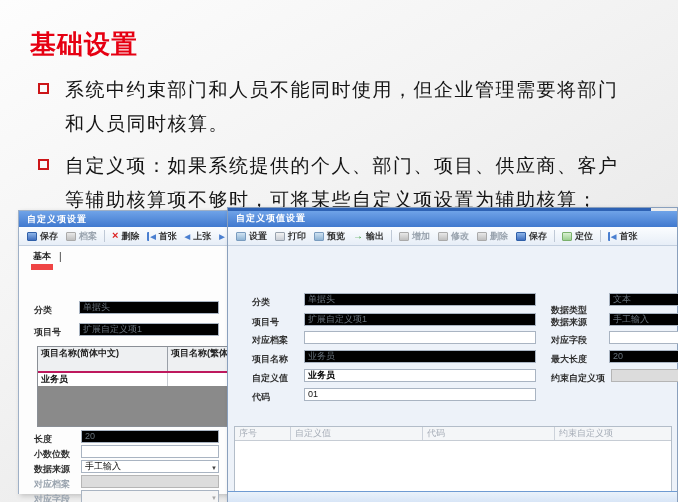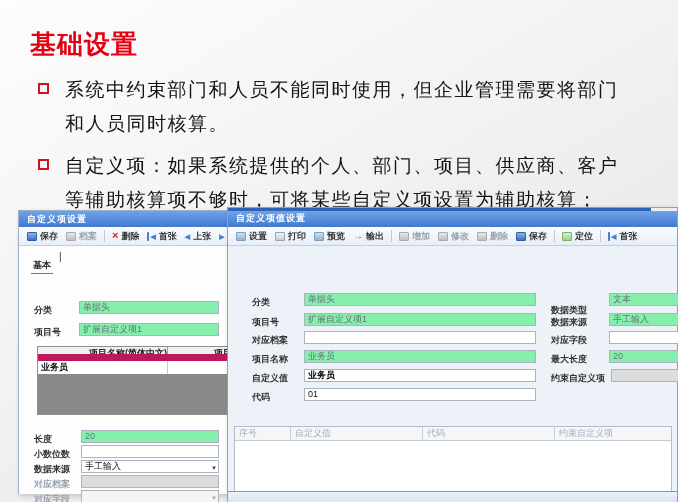--- a/index.html
+++ b/index.html
@@ -57,37 +57,37 @@
   .ic-delete::before { content:"×"; color:#d22; font-weight:bold; font-size:11px; line-height:9px; }
   .ic-first  { border-left:2px solid #4a7fd0; padding-left:1px; }
   .ic-first::before, .ic-prev::before { content:"◀"; color:#4a7fd0; font-size:7px; }
   .ic-next::before { content:"▶"; color:#4a7fd0; font-size:7px; }
   .ic-export::before { content:"→"; color:#2f9a2f; font-weight:bold; font-size:10px; }
 
   
   .lbl { position:absolute; font-size:9px; color:#333; font-weight:bold; white-space:nowrap; }
   .lbl.disabled { color:#9aa4af; }
   .fld {
-    position:absolute; height:13px; border:1px solid #a9b4c2; background:#86efac;
+    position:absolute; height:13px; border:1px solid #a9b4c2; background:#000000;
     font-size:9px; color:#66707a; line-height:11px; padding:0 3px; overflow:hidden; white-space:nowrap;
   }
   .fld.white { background:#fff; color:#111; }
   .fld.bold  { font-weight:bold; color:#000; }
   .fld.disabled { background:#dcdcdc; border-color:#b5b5b5; }
   .dd { position:absolute; right:1px; top:2px; font-size:6px; color:#444; }
   .dd.gray { color:#a8a8a8; }
 
   
   #win-left { left:18px; top:210px; width:292px; height:284px; }
   #win-left .body { position:relative; width:100%; height:248px; background:#fdfdfd; }
-  .tab-basic { position:absolute; left:12px; top:13px; font-size:9px; font-weight:bold; color:#222; border-bottom:1px solid #ef4444; padding:0 2px 1px 2px; }
+  .tab-basic { position:absolute; left:12px; top:4px; font-size:9px; font-weight:bold; color:#222; border-bottom:6px solid #ef4444; padding:0 2px 1px 2px; }
   .tab-caret { position:absolute; left:40px; top:5px; font-size:10px; color:#333; }
 
   .ltable { position:absolute; left:18px; top:100px; width:256px; border:1px solid #8a8f96; }
-  .ltable .hrow { display:flex; height:14px; background:#eef0f2; border-bottom:7px solid #be185d;text-align:right; }
+  .ltable .hrow { display:flex; height:26px; background:#eef0f2; border-bottom:2px solid #be185d; }
   .ltable .hcell { font-size:9px; font-weight:bold; color:#222; line-height:13px; padding-left:3px; border-right:1px solid #9aa0a8; overflow:hidden; white-space:nowrap; }
   .ltable .drow { display:flex; height:13px; background:#fff; }
   .ltable .dcell { font-size:9px; font-weight:bold; color:#111; line-height:12px; padding-left:3px; border-right:1px solid #c8ccd2; overflow:hidden; white-space:nowrap; }
   .ltable .graybody { height:40px; background:#8a8a8a; }
   .c1 { width:130px; } .c2 { width:124px; border-right:none !important; }
 
   
   #win-right { left:227px; top:207px; width:451px; height:296px; border-color:#8aa0bd; }
   #win-right .titlebar { height:19px; border-top:3px solid #2e62b4; line-height:15px; }
   .notch { position:absolute; top:0; right:0; width:26px; height:3px; background:#ededed; }

